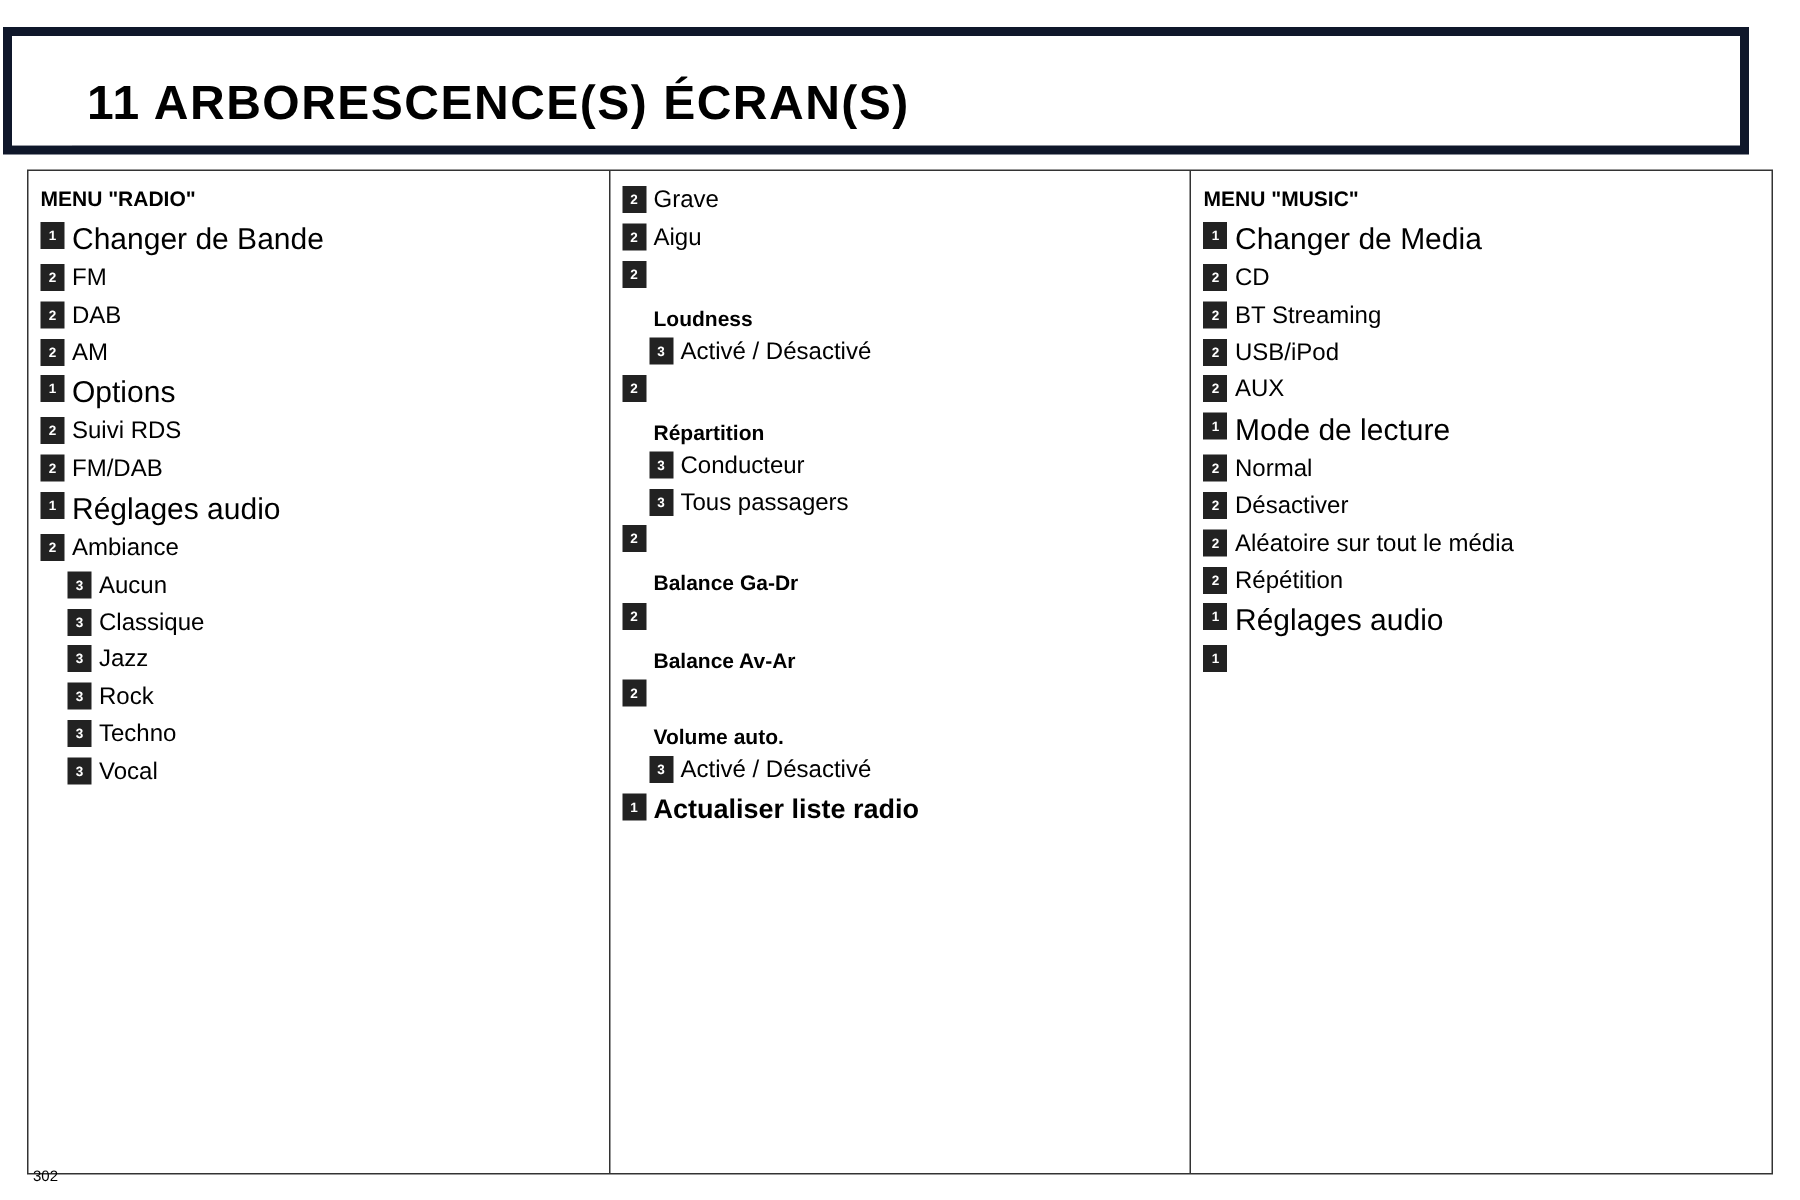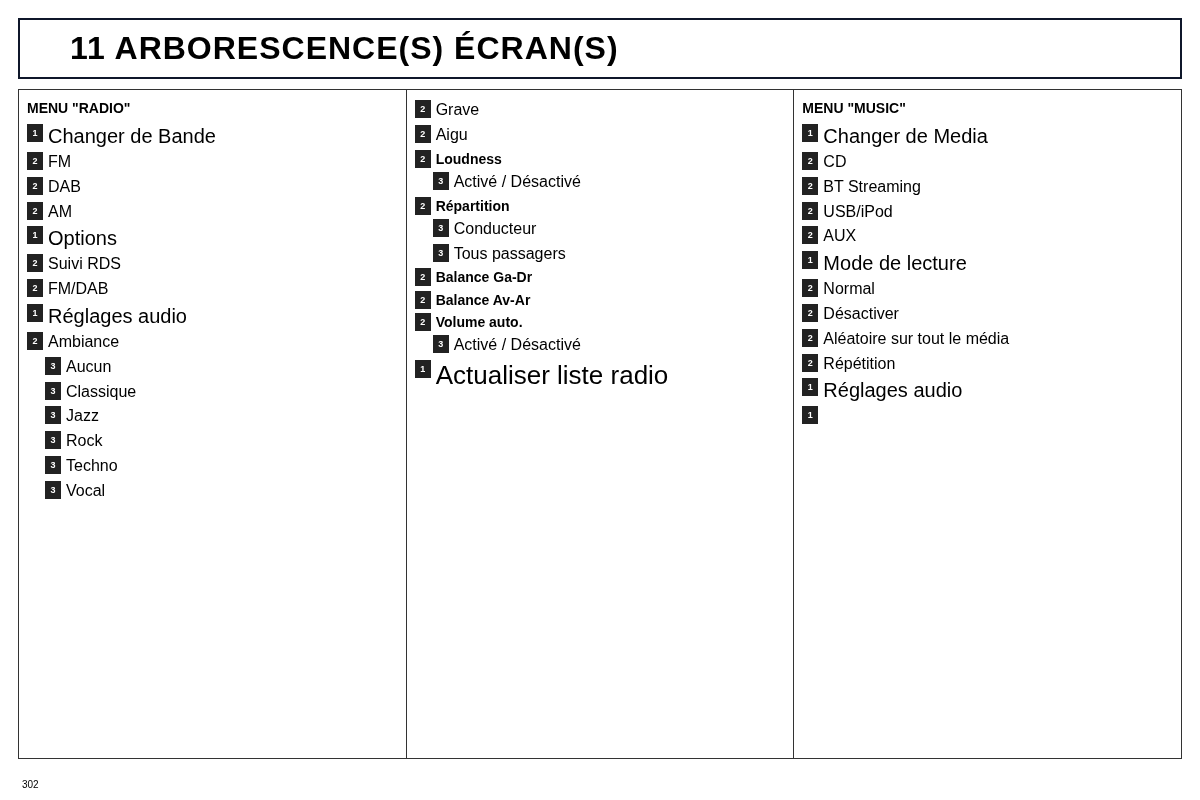--- a/index.html
+++ b/index.html
@@ -6,23 +6,23 @@
     body {
       background: #fff;
       font-family: Arial, sans-serif;
       width: 1200px;
       height: 800px;
       overflow: hidden;
       position: relative;
     }
 
     .page-title-box {
-      border: 2px solid #0f172a;
-      margin: 18px 18px 0 18px;
-      padding: 10px 20px 10px 50px;
+      border: 6px solid #0f172a;
+      margin: 18px 18px 0 2px;
+      padding: 26px 20px 10px 50px;
       position: relative;
       display: inline-block;
       width: calc(100% - 36px);
     }
     .page-title-box::before {
       content: '';
       position: absolute;
       left: 0;
       top: 0;
       bottom: 0;
@@ -89,25 +89,26 @@
 
     .item-label.bold {
       font-weight: normal;
       font-size: 20px;
       line-height: 1.2;
     }
 
     .item-label.medium {
       font-weight: bold;
       font-size: 14px;
+      margin-top: 29px;
     }
 
     .item-label.large {
-      font-weight: normal;
-      font-size: 26px;
+      font-weight: bold;
+      font-size: 18px;
       line-height: 1.2;
     }
 
     .indent-1 { padding-left: 0px; }
     .indent-2 { padding-left: 18px; }
 
     .page-number {
       position: absolute;
       bottom: 10px;
       left: 22px;

